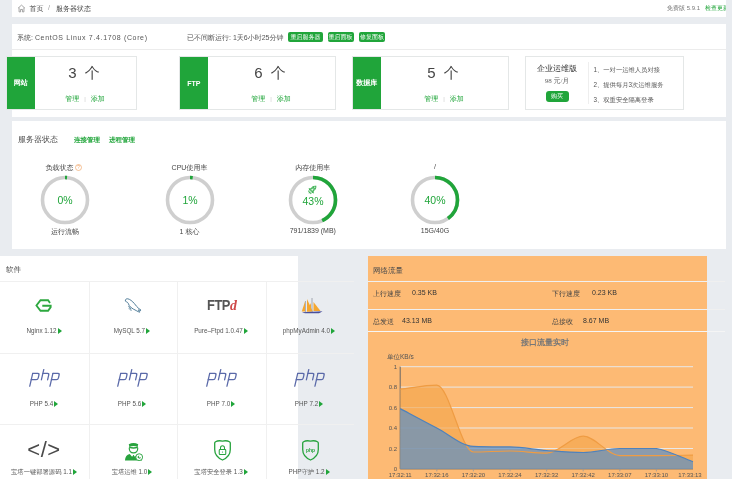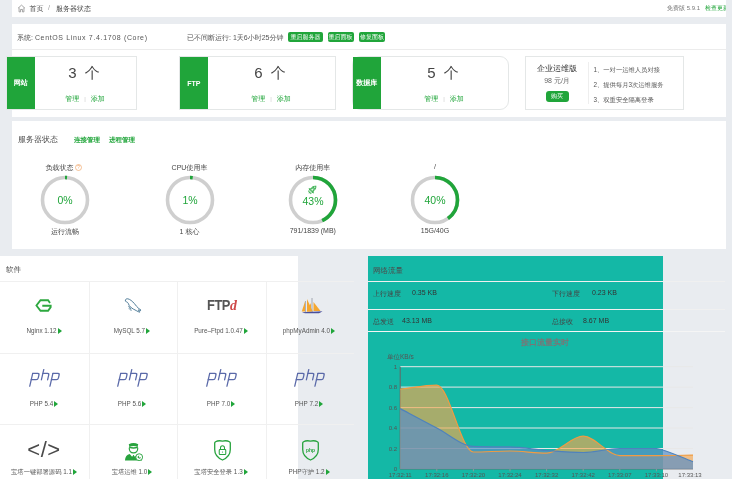--- a/index.html
+++ b/index.html
@@ -47,27 +47,27 @@
 <div class="card" style="left:6px; width:131px;">
   <div class="tag">网站</div>
   <div class="num">3 个</div>
   <div class="links">管理 <span class="sep">|</span> 添加</div>
 </div>
 <div class="card" style="left:179px; width:157px;">
   <div class="tag">FTP</div>
   <div class="num">6 个</div>
   <div class="links">管理 <span class="sep">|</span> 添加</div>
 </div>
-<div class="card" style="left:352px; width:157px;border-radius:9px;">
+<div class="card" style="left:352px; width:157px;">
   <div class="tag">数据库</div>
   <div class="num">5 个</div>
   <div class="links">管理 <span class="sep">|</span> 添加</div>
 </div>
 <div class="card" style="left:524.5px; width:159px;">
-  <div class="abs" style="left:0; width:63px; top:0; bottom:0;">
+  <div class="abs" style="left:0; width:63px; top:0; bottom:0;font-family:Liberation Serif, serif;">
     <div class="abs" style="left:0; width:63px; top:6px; text-align:center; font-size:8px; color:#333;">企业运维版</div>
     <div class="abs" style="left:0; width:63px; top:19px; text-align:center; font-size:7px; color:#666;">98 元/月</div>
     <div class="btn" style="left:20px; top:34px; width:23px; height:11px; line-height:11px; border-radius:3px;">购买</div>
   </div>
   <div class="abs" style="left:62.5px; top:5px; bottom:5px; width:1px; background:#eee;"></div>
   <div class="abs" style="left:68px; top:8.5px; font-size:6.3px; color:#555;">1、一对一运维人员对接</div>
   <div class="abs" style="left:68px; top:23.5px; font-size:6.3px; color:#555;">2、提供每月3次运维服务</div>
   <div class="abs" style="left:68px; top:38.5px; font-size:6.3px; color:#555;">3、双重安全隔离登录</div>
 </div>
 
@@ -215,21 +215,21 @@
   <svg class="abs" style="left:301px; top:184px;" width="19" height="21" viewBox="0 0 38 42">
     <path d="M19,2.2 C24,1 29.5,1.6 33,3.6 Q34.6,4.4 34.6,6.2 V19 C34.6,29 28.5,35.8 19,40 C9.5,35.8 3.4,29 3.4,19 V6.2 Q3.4,4.4 5,3.6 C8.5,1.6 14,1 19,2.2 Z" fill="none" stroke="#28a33e" stroke-width="2.6" stroke-linejoin="round"></path>
     <text x="19" y="24.5" font-size="10" fill="#28a33e" text-anchor="middle" font-weight="bold" font-family="Liberation Sans">php</text>
   </svg>
   <div class="abs cell-label" style="left:0; top:212px; width:88px; text-align:center;">宝塔一键部署源码 1.1<span class="tri"></span></div>
   <div class="abs cell-label" style="left:88px; top:212px; width:88px; text-align:center;">宝塔运维 1.0<span class="tri"></span></div>
   <div class="abs cell-label" style="left:177px; top:212px; width:88px; text-align:center;">宝塔安全登录 1.3<span class="tri"></span></div>
   <div class="abs cell-label" style="left:265px; top:212px; width:88px; text-align:center;">PHP守护 1.2<span class="tri"></span></div>
 </div>
 
-<div class="abs" style="left:368px; top:256px; width:295px; height:223px; background:#14b8a6;">
+<div class="abs" style="left:368px; top:256px; width:339px; height:223px; background:#fdba74;">
   <span class="abs" style="left:5px; top:10px; font-size:7.5px; color:#4c4c4c;">网络流量</span>
   <div class="abs" style="left:0; top:25px; width:357px; height:1px; background:#f0f0f0;"></div>
   <span class="abs" style="left:5px; top:33px; font-size:7px; color:#444;">上行速度</span>
   <span class="abs" style="left:44px; top:33px; font-size:7px; color:#333;">0.35 KB</span>
   <span class="abs" style="left:184px; top:33px; font-size:7px; color:#444;">下行速度</span>
   <span class="abs" style="left:224px; top:33px; font-size:7px; color:#333;">0.23 KB</span>
   <div class="abs" style="left:0; top:53px; width:357px; height:1px; background:#f0f0f0;"></div>
   <span class="abs" style="left:5px; top:61px; font-size:7px; color:#444;">总发送</span>
   <span class="abs" style="left:34px; top:61px; font-size:7px; color:#333;">43.13 MB</span>
   <span class="abs" style="left:184px; top:61px; font-size:7px; color:#444;">总接收</span>

